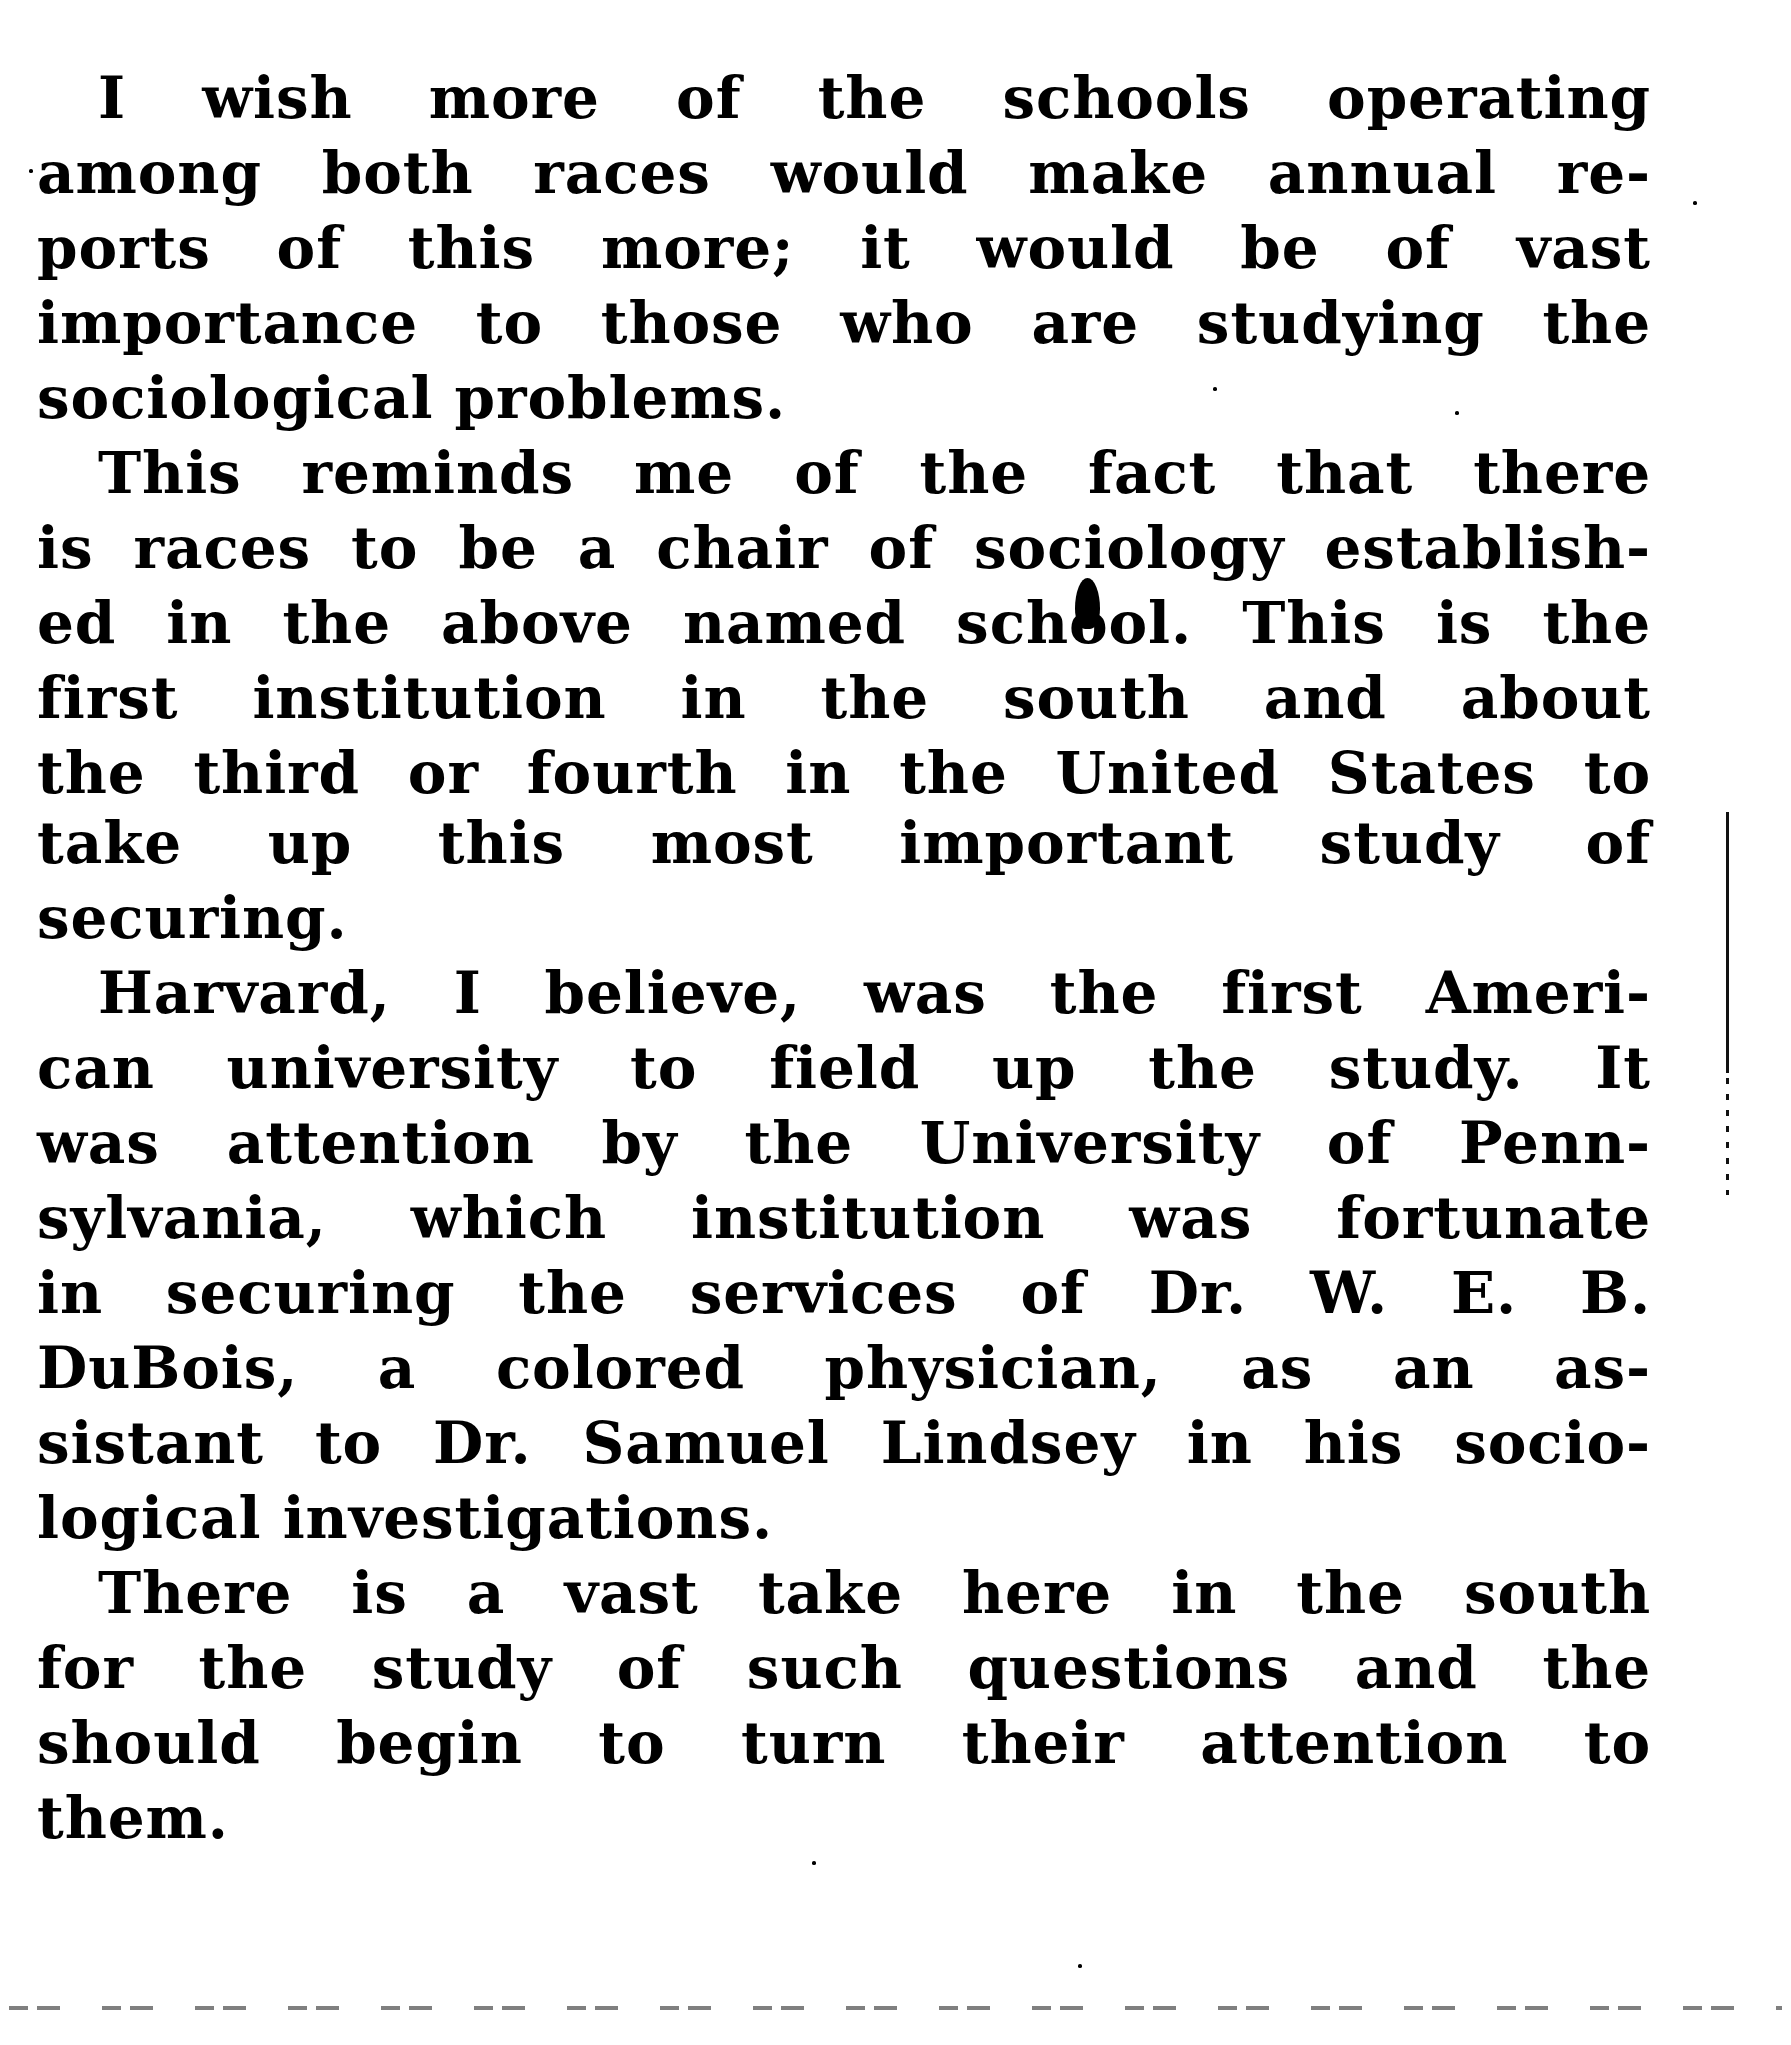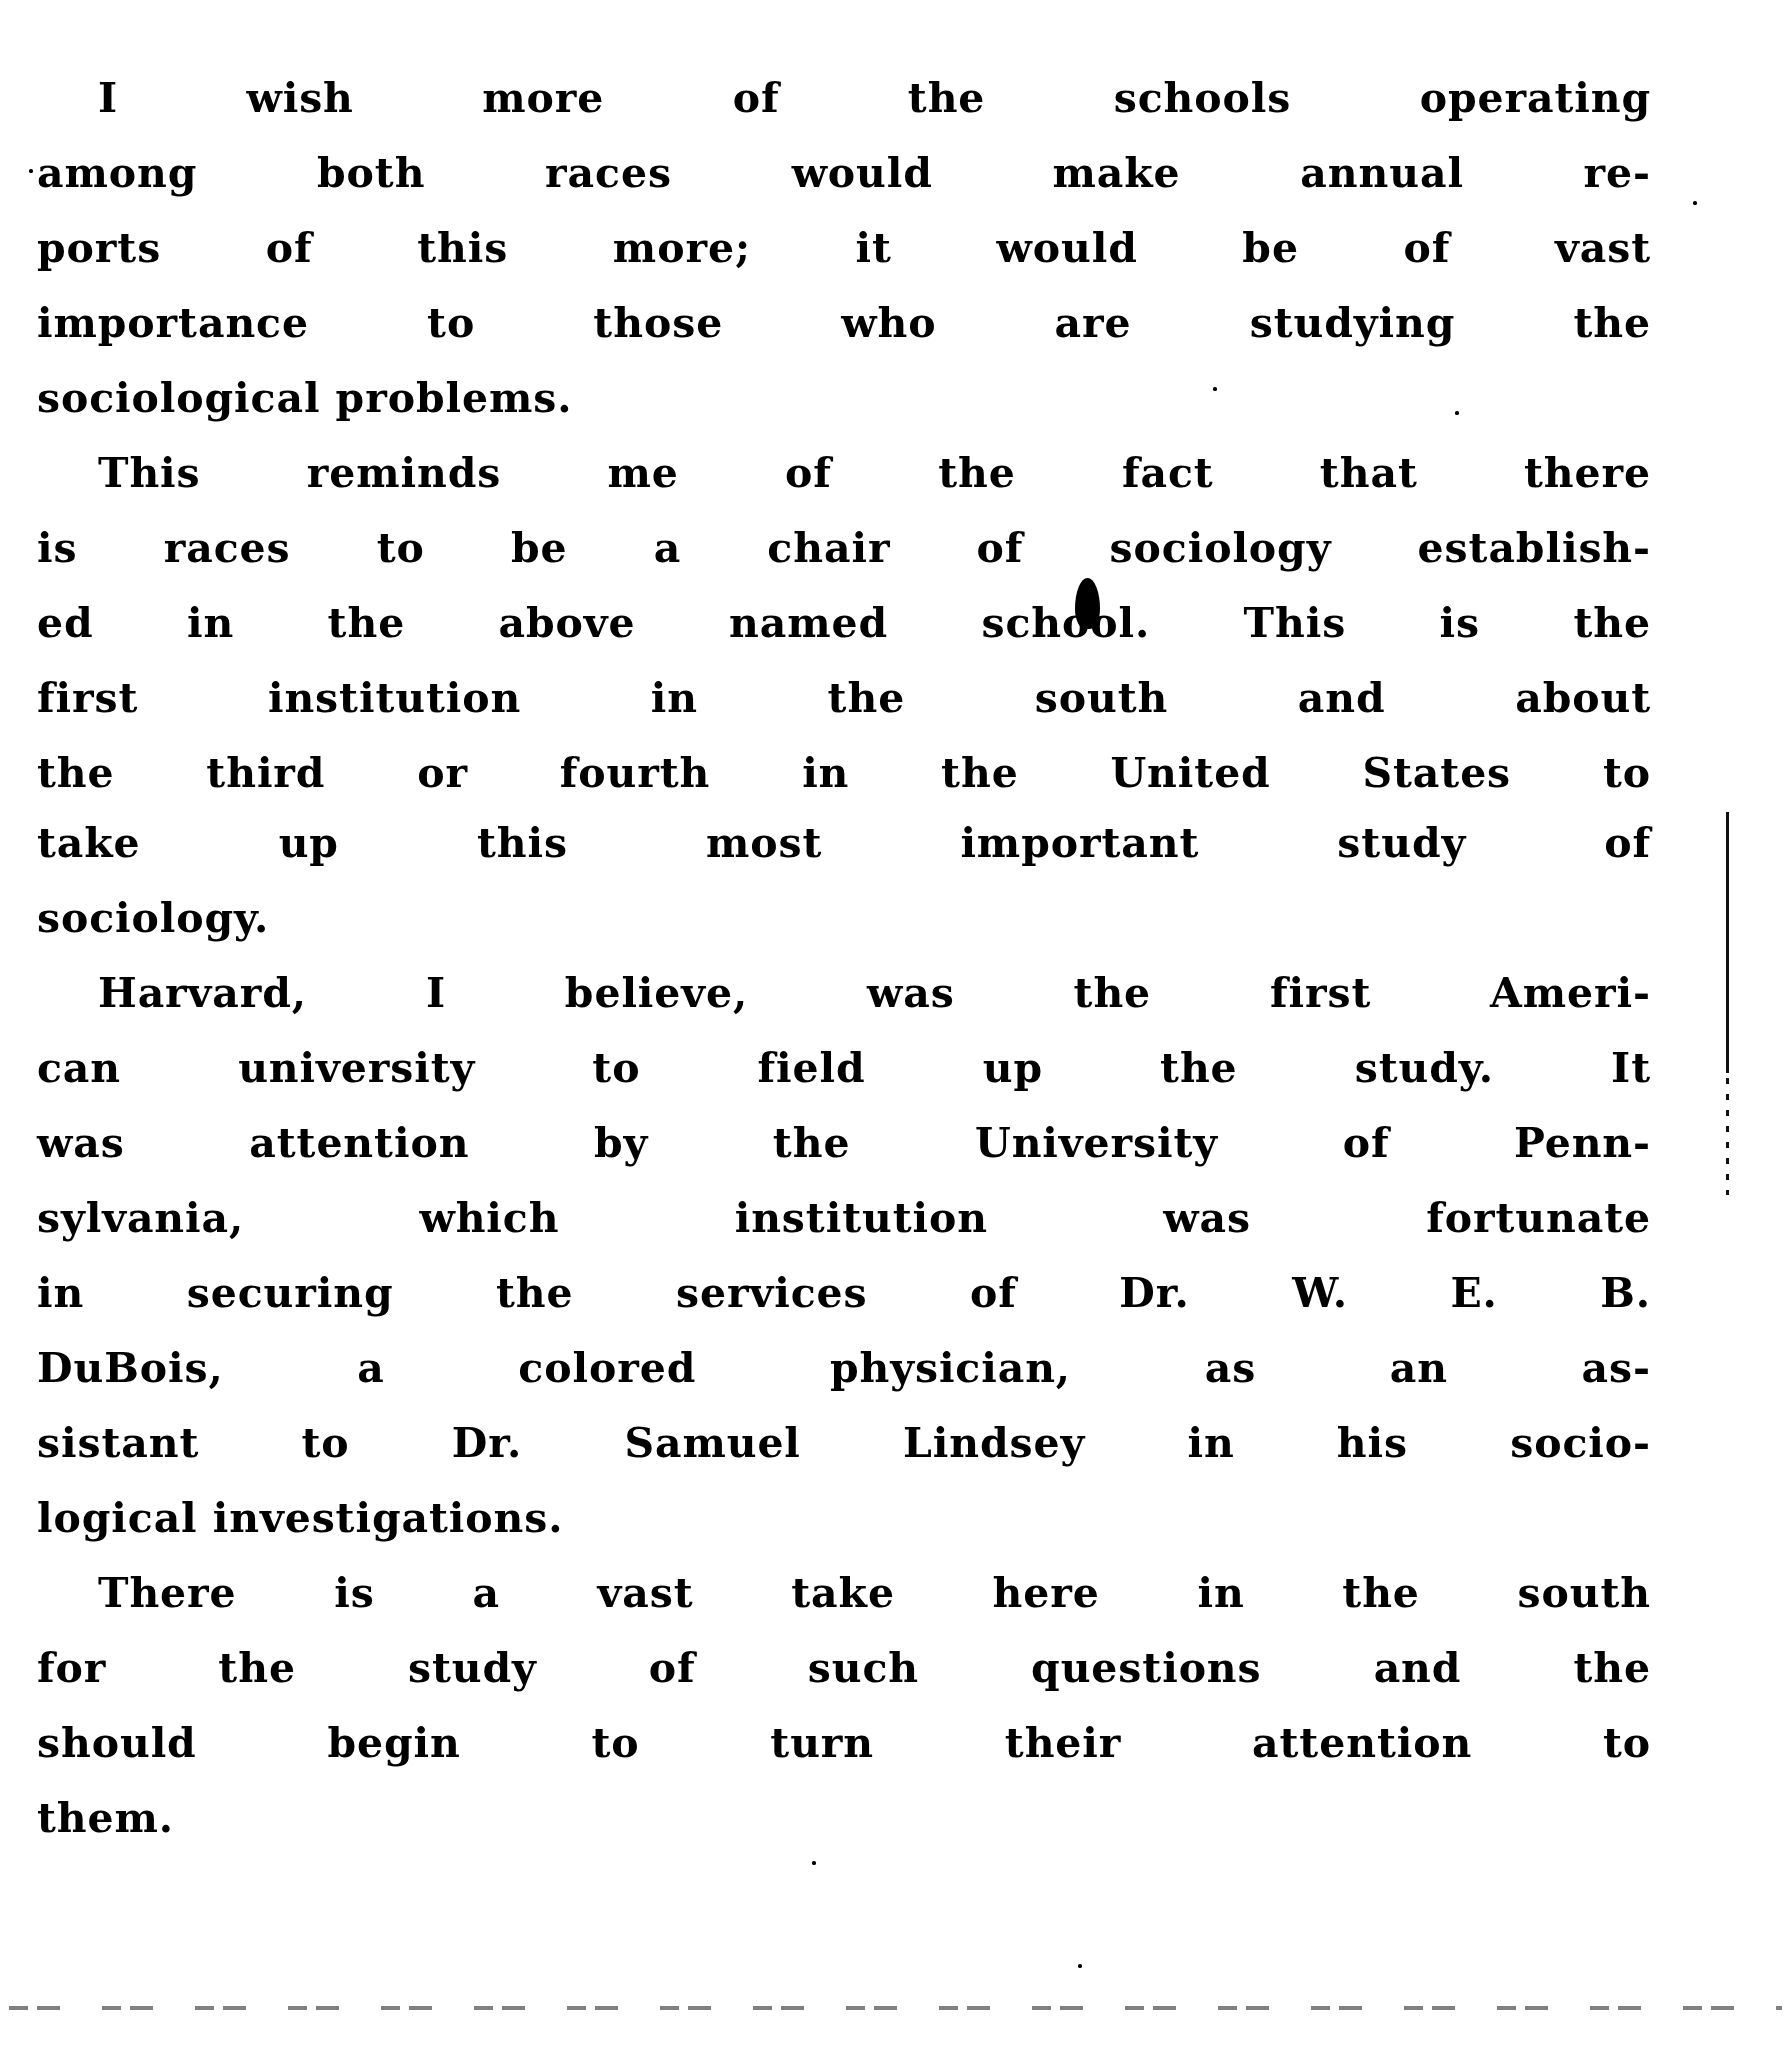--- a/index.html
+++ b/index.html
@@ -17,21 +17,21 @@
   }
   .column {
     position: absolute;
     left: 37px;
     width: 1614px;
   }
   .line {
     display: block;
     height: 75px;
     line-height: 75px;
-    font-size: 41px;
+    font-size: 58px;
     font-weight: bold;
     letter-spacing: 0.9px;
     text-align: justify;
     text-align-last: justify;
     white-space: nowrap;
     overflow: visible;
     word-spacing: 0;
   }
   .line.last {
     text-align-last: left;
@@ -104,21 +104,21 @@
     <div class="line">ed in the above named school. This is the</div>
     <div class="line">first institution in the south and about</div>
     <div class="line">the third or fourth in the United States to</div>
   </div>
 </div>
 
 <div class="column seg-b">
 
   <div>
     <div class="line">take up this most important study of</div>
-    <div class="line last">sociology.</div>
+    <div class="line last">securing.</div>
   </div>
 
   <div>
     <div class="line indent">Harvard, I believe, was the first Ameri-</div>
     <div class="line">can university to field up the study. It</div>
     <div class="line">was attention by the University of Penn-</div>
     <div class="line">sylvania, which institution was fortunate</div>
     <div class="line">in securing the services of Dr. W. E. B.</div>
     <div class="line">DuBois, a colored physician, as an as-</div>
     <div class="line">sistant to Dr. Samuel Lindsey in his socio-</div>

